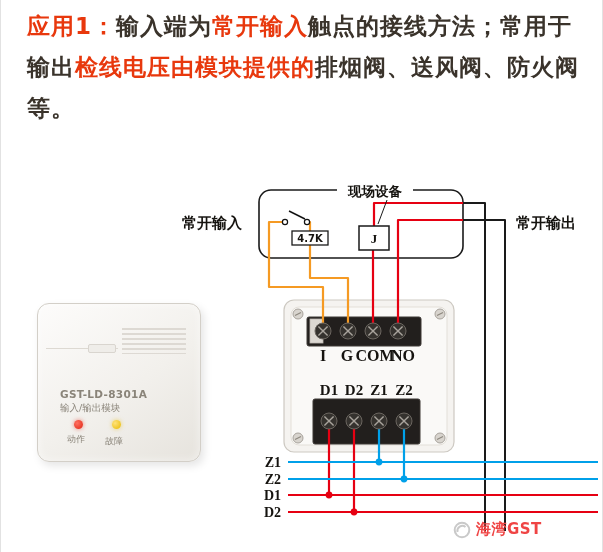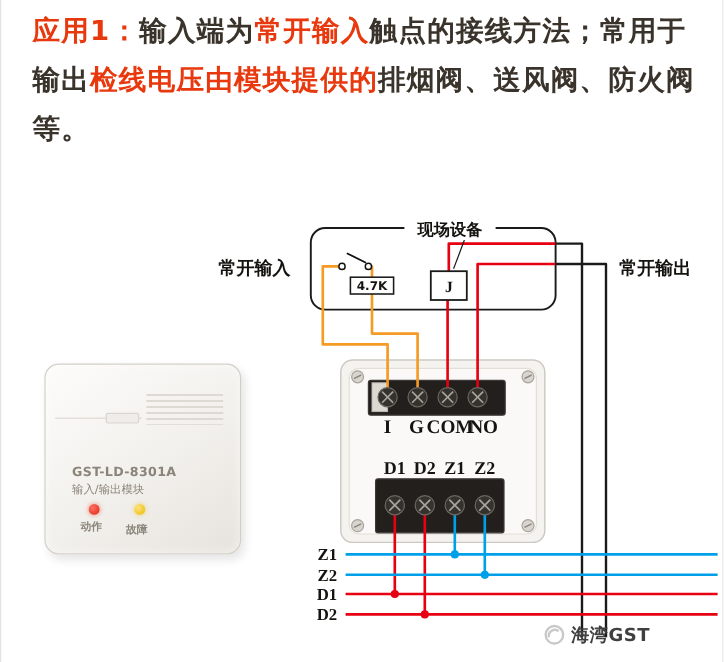--- a/index.html
+++ b/index.html
@@ -39,28 +39,28 @@
   .module-photo *{position:absolute;}
   .mp-seam{left:8px;top:44px;width:72px;height:1px;background:#ddd9d2;}
   .mp-slot{left:50px;top:40px;width:26px;height:7px;background:#efede9;border:1px solid #d9d5cf;border-radius:2px;}
   .mp-grille{right:14px;top:24px;width:64px;height:26px;
     background:repeating-linear-gradient(180deg,#ddd9d3 0 2px,rgba(0,0,0,0) 2px 5px);}
   .mp-model{left:22px;top:84px;font-size:10.5px;font-weight:700;color:#8a8479;letter-spacing:.3px;}
   .mp-type{left:22px;top:98px;font-size:9.5px;font-weight:400;color:#8a8479;}
   .mp-led{width:9px;height:9px;border-radius:50%;}
   .mp-led-red{left:36px;top:116px;background:radial-gradient(circle at 35% 35%,#ff6f60,#df2310);box-shadow:0 0 4px rgba(223,35,16,.55);}
   .mp-led-yellow{left:74px;top:116px;background:radial-gradient(circle at 35% 35%,#ffe27a,#e8b900);box-shadow:0 0 4px rgba(232,185,0,.55);}
-  .mp-led-label{font-size:9px;font-weight:700;color:#8a8479;}
+  .mp-led-label{font-size:9px;font-weight:400;color:#8a8479;}
   .mp-ll1{left:29px;top:129px;}
   .mp-ll2{left:67px;top:131px;}
 
   
   .watermark{
-    position:absolute;left:452px;top:520px;display:flex;align-items:flex-start;gap:5px;
-    color:#404040;font-size:15px;font-weight:700;letter-spacing:.5px;
+    position:absolute;left:452px;top:520px;display:flex;align-items:flex-end;gap:5px;
+    color:#ef4444;font-size:15px;font-weight:700;letter-spacing:.5px;
   }
 </style>
 </head>
 <body>
 
 <div class="page">
 
   <div class="intro"><span class="seg-red">应用1：</span><span class="seg-dark">输入端为</span><span class="seg-red">常开输入</span><span class="seg-dark">触点的接线方法；常用于输出</span><span class="seg-red">检线电压由模块提供的</span><span class="seg-dark">排烟阀、送风阀、防火阀等。</span></div>
 
   <div class="module-photo">

